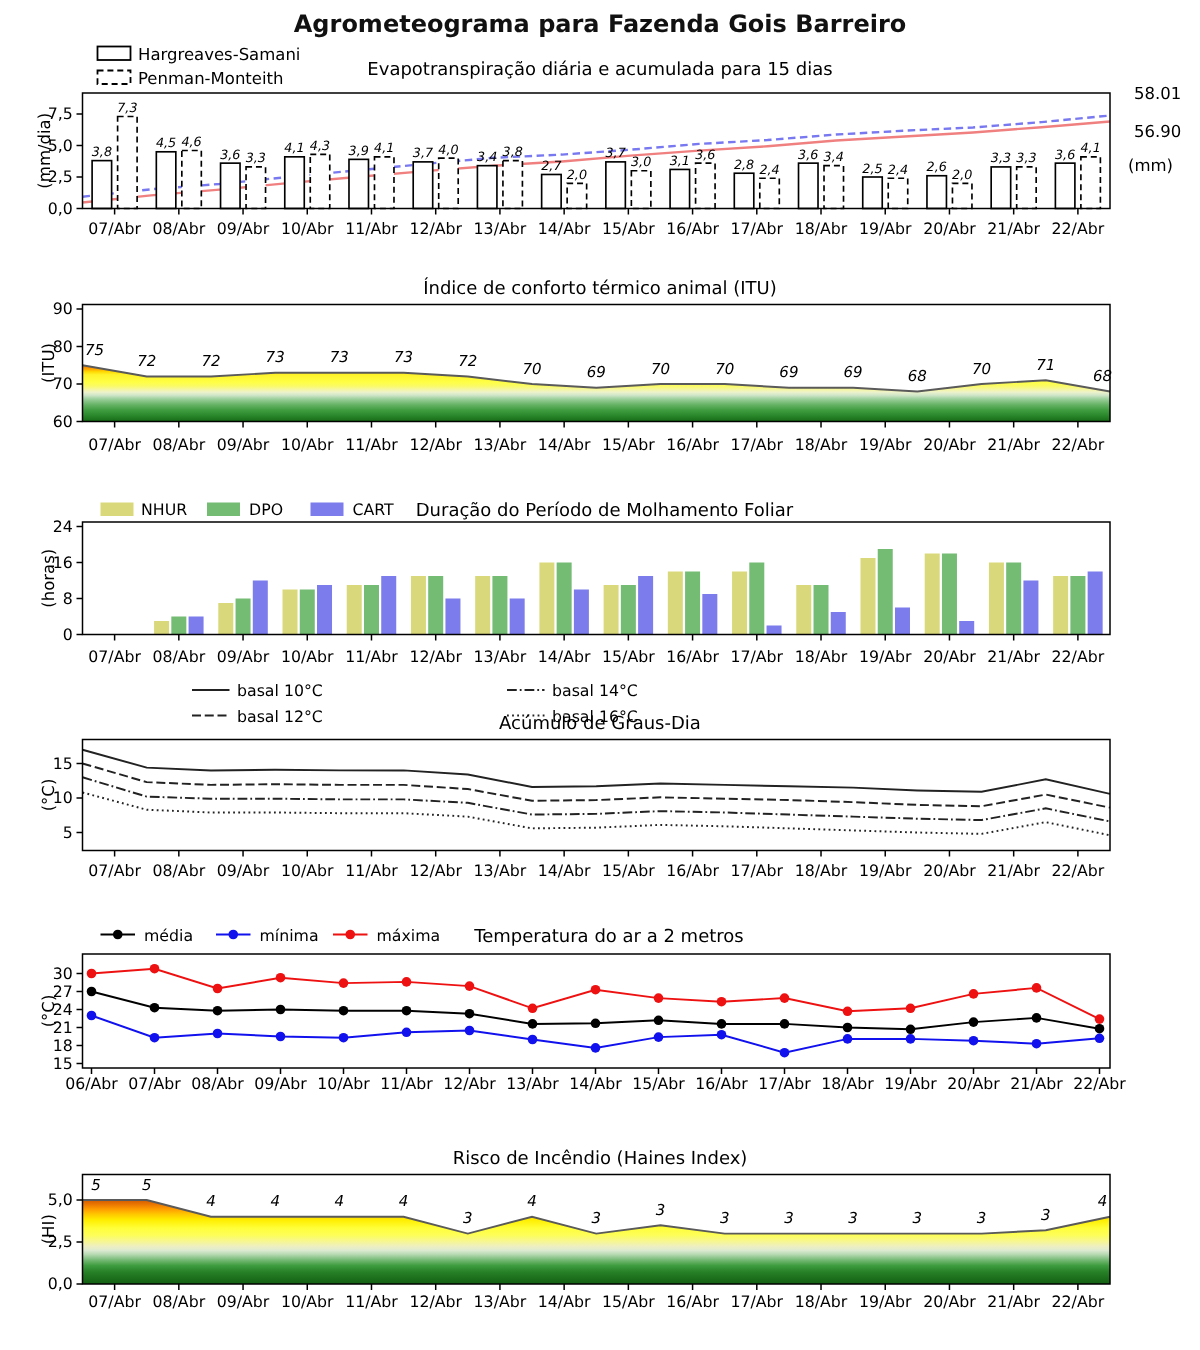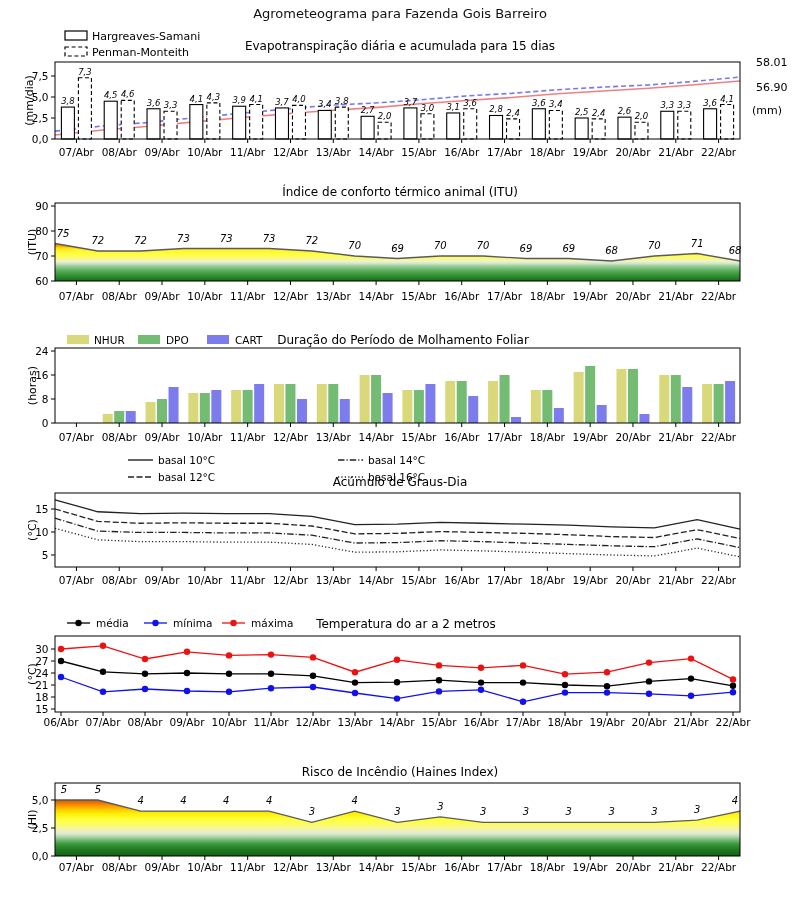--- a/index.html
+++ b/index.html
@@ -1,17 +1,17 @@
 <!DOCTYPE html>
 <html><head>
 <meta charset="utf-8">
 <style>
   html,body{margin:0;padding:0;background:#fff;}
   .fig{position:relative;width:800px;height:900px;background:#fff;font-family:"DejaVu Sans",sans-serif;overflow:hidden;}
-  .fig h1{position:absolute;top:6px;left:0;right:0;margin:0;text-align:center;font-size:13px;font-weight:400;color:#111;}
+  .fig h1{position:absolute;top:6px;left:0;right:0;margin:0;text-align:center;font-size:16px;font-weight:700;color:#111;}
   svg{position:absolute;top:0;left:0;}
   svg text{fill:#000;}
   .tk{font-size:10.5px;}
   .ti{font-size:12px;}
   .an{font-style:italic;font-size:10px;}
   .ans{font-style:italic;font-size:8.5px;}
   .lg{font-size:10.5px;}
   .lgb{font-size:11px;}
   .yl{font-size:11px;}
 </style>

